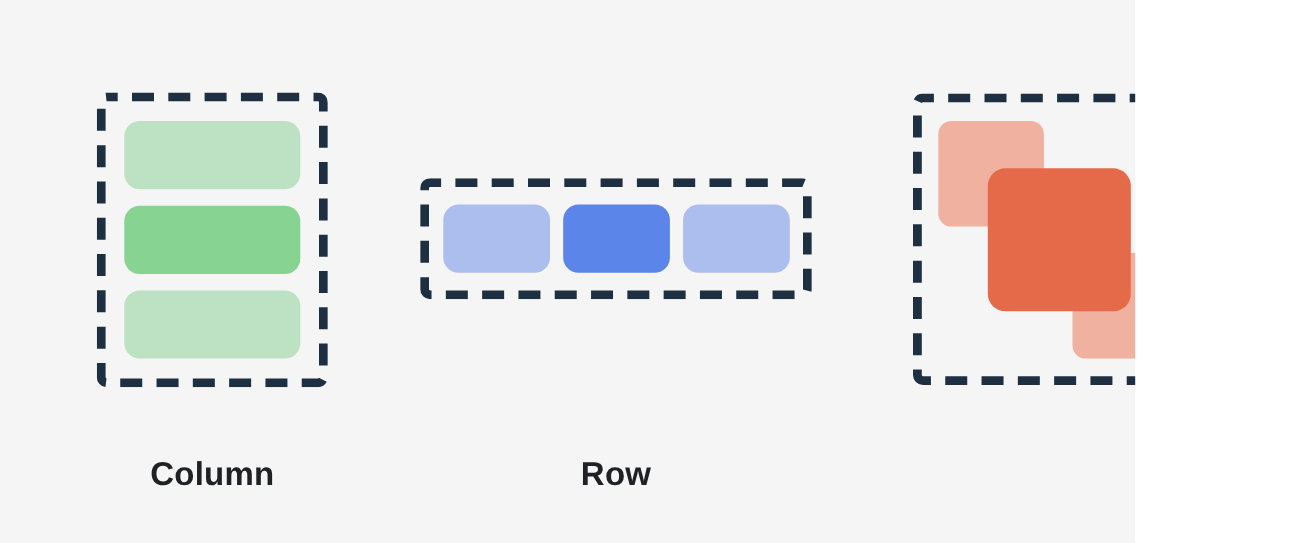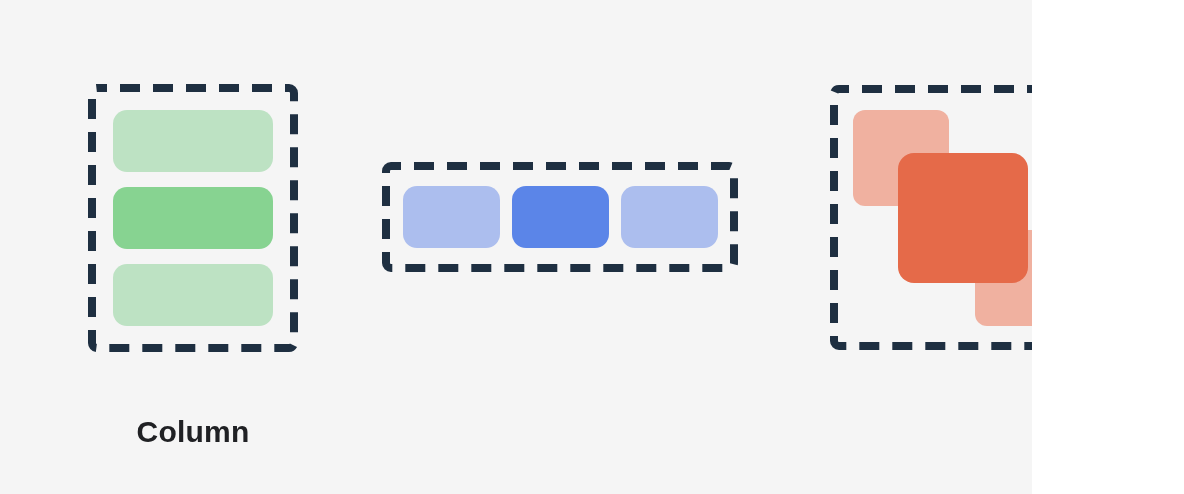--- a/index.html
+++ b/index.html
@@ -72,20 +72,21 @@
   <div class="caption caption-column" style="color: rgb(32, 33, 36);">Column</div>
 
   <div class="frame frame-row">
     <svg width="356" height="110" viewBox="0 0 356 110" aria-hidden="true">
       <rect x="4" y="4" width="348" height="102" rx="5" fill="none" stroke-width="8" stroke-dasharray="20 13" stroke-dashoffset="10" stroke="#1E2F41"></rect>
     </svg>
     <div class="block row-block row-block-1" style="background-color: rgb(172, 190, 238);"></div>
     <div class="block row-block row-block-2" style="background-color: rgb(91, 133, 232);"></div>
     <div class="block row-block row-block-3" style="background-color: rgb(172, 190, 238);"></div>
   </div>
+  <div class="caption caption-row" style="color: rgb(32, 33, 36);">Row</div>
 
   <div class="frame frame-box">
     <svg width="265" height="265" viewBox="0 0 265 265" aria-hidden="true">
       <rect x="4" y="4" width="257" height="257" rx="5" fill="none" stroke-width="8" stroke-dasharray="20 13" stroke-dashoffset="10" stroke="#1E2F41"></rect>
     </svg>
     <div class="block box-sq-back-1" style="background-color: rgb(240, 177, 160);"></div>
     <div class="block box-sq-front" style="background-color: rgb(229, 106, 73);"></div>
     <div class="block box-sq-back-2" style="background-color: rgb(240, 177, 160);"></div>
   </div>
 

